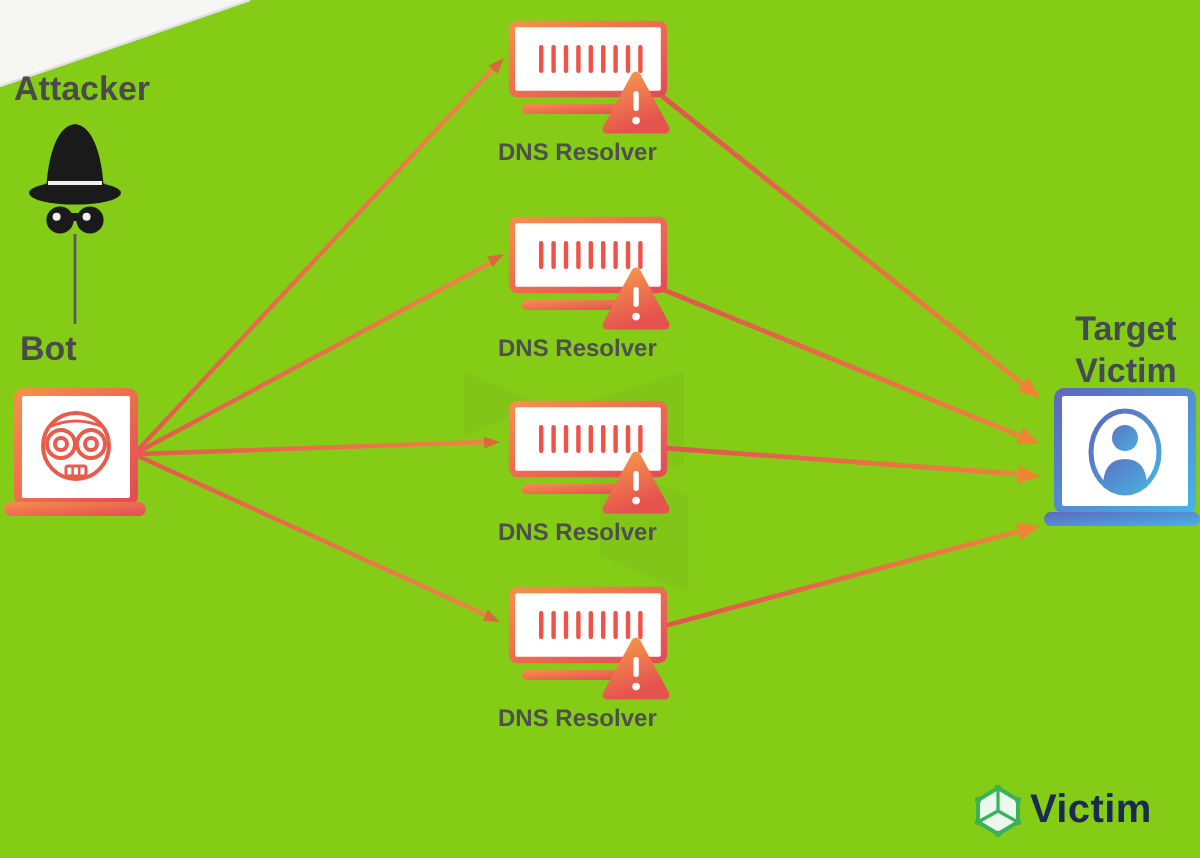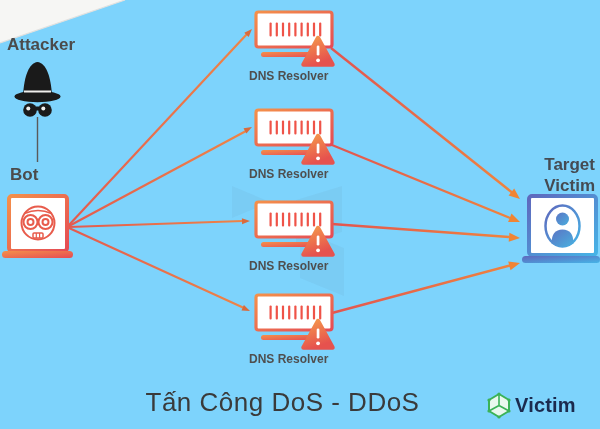--- a/index.html
+++ b/index.html
@@ -1,25 +1,25 @@
 <!DOCTYPE html>
 <html><head>
 <meta charset="utf-8">
 <style>
   html,body{margin:0;padding:0;background:#ffffff;}
   .stage{
     position:relative;width:600px;height:429px;overflow:hidden;
-    background:#7dd3fc;
+    background:#84cc16;
     font-family:"Liberation Sans","DejaVu Sans",sans-serif;
   }
   .stage svg.scene{position:absolute;left:0;top:0;}
   .lbl{position:absolute;color:#4b4b4b;font-weight:700;}
   .lbl-attacker{left:7px;top:35px;font-size:17px;}
   .lbl-bot{left:10px;top:165px;width:55px;text-align:left;font-size:17px;}
-  .lbl-victim{left:531px;top:155px;width:64px;text-align:right;font-size:17px;line-height:1.22;color:#454b52;}
+  .lbl-victim{left:531px;top:155px;width:64px;text-align:center;font-size:17px;line-height:1.22;color:#454b52;}
   .lbl-dns{position:absolute;left:249px;width:90px;text-align:left;font-size:12px;font-weight:700;color:#4f4f4f;}
   .title{
     position:absolute;left:120px;top:387px;width:325px;text-align:center;
     font-size:26px;color:#3a3a3a;font-weight:400;letter-spacing:0.5px;
   }
   .logo{position:absolute;left:486px;top:392px;display:flex;align-items:center;gap:3px;}
   .logo .brand{font-size:20px;font-weight:700;color:#1b2a4e;letter-spacing:0.2px;}
 </style>
 </head>
 <body>
@@ -158,21 +158,20 @@
 
   <div class="lbl lbl-attacker">Attacker</div>
   <div class="lbl lbl-bot">Bot</div>
   <div class="lbl lbl-victim">Target Victim</div>
 
   <div class="lbl-dns" style="top:69px">DNS Resolver</div>
   <div class="lbl-dns" style="top:167px">DNS Resolver</div>
   <div class="lbl-dns" style="top:259px">DNS Resolver</div>
   <div class="lbl-dns" style="top:352px">DNS Resolver</div>
 
-  <div class="title">Tấn Công DoS - DDoS</div>
 
   <div class="logo">
     <svg width="26" height="27" viewBox="0 0 26 27">
       <polygon points="13,2 23,8 23,19 13,25 3,19 3,8" fill="#eaf8ee" stroke="#3bb257" stroke-width="2" stroke-linejoin="round"></polygon>
       <line x1="13" y1="13.5" x2="13" y2="2" stroke="#3bb257" stroke-width="1.6"></line>
       <line x1="13" y1="13.5" x2="23" y2="19" stroke="#3bb257" stroke-width="1.6"></line>
       <line x1="13" y1="13.5" x2="3" y2="19" stroke="#3bb257" stroke-width="1.6"></line>
       <circle cx="13" cy="2" r="1.6" fill="#3bb257"></circle>
       <circle cx="23" cy="8" r="1.6" fill="#3bb257"></circle>
       <circle cx="23" cy="19" r="1.6" fill="#3bb257"></circle>

